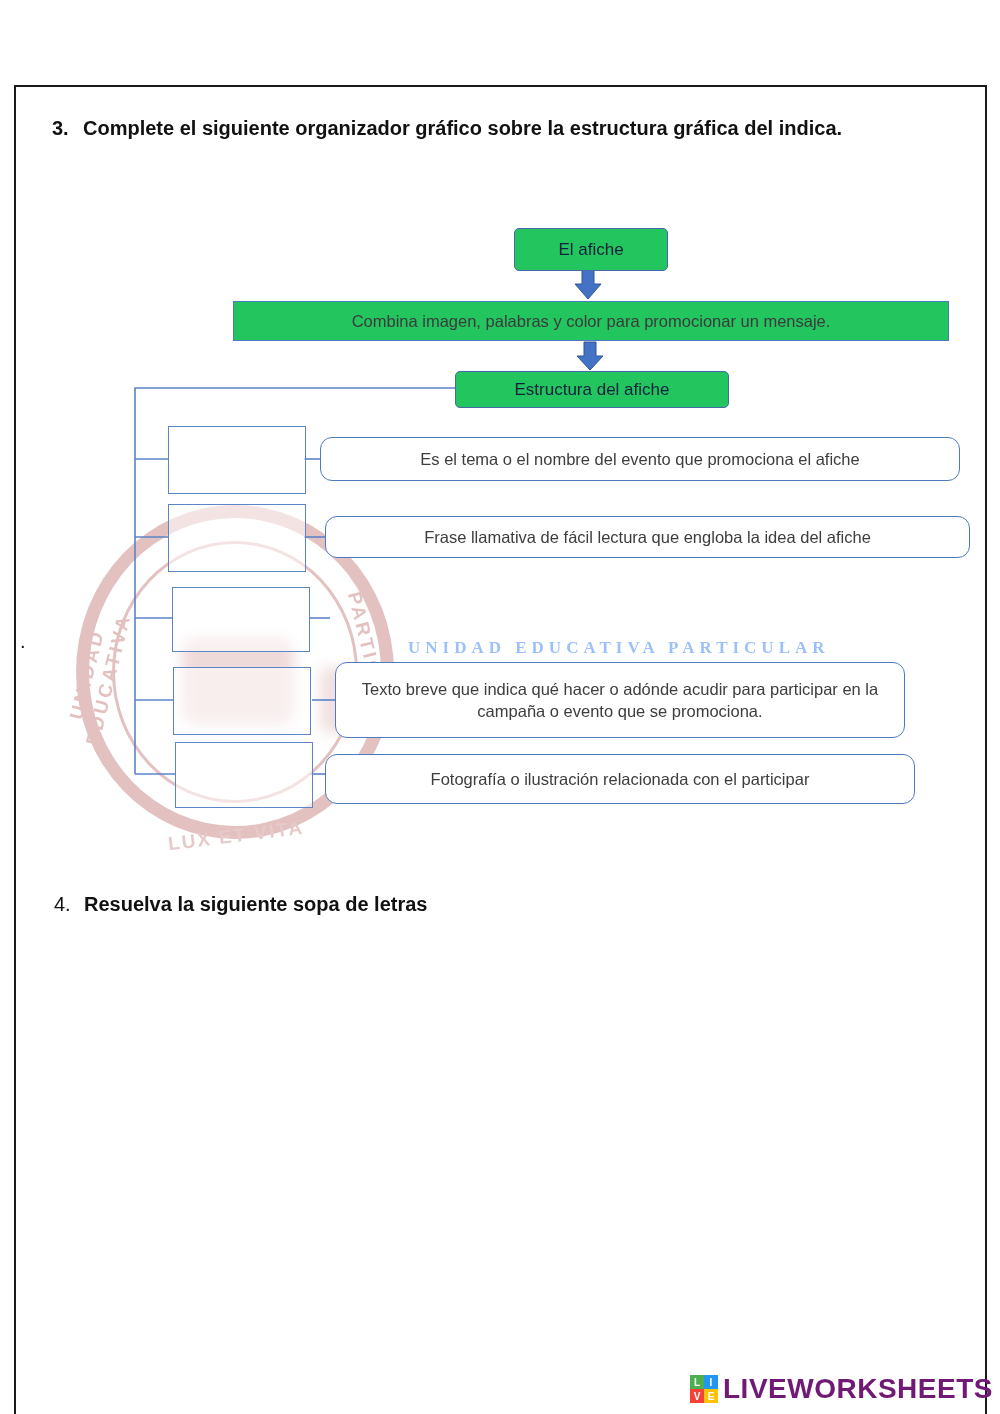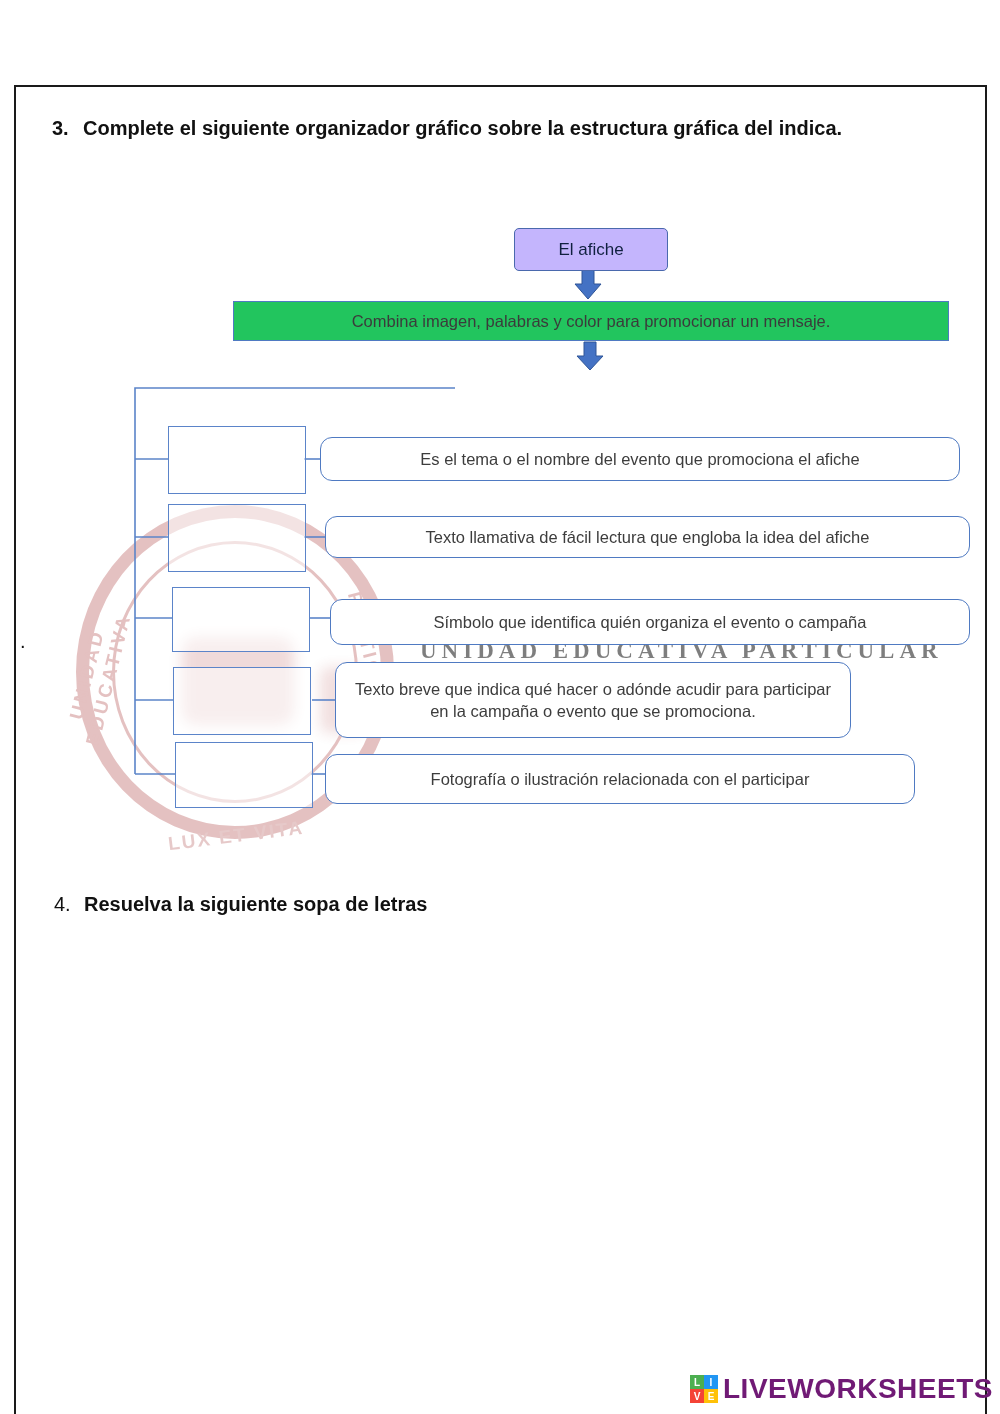--- a/index.html
+++ b/index.html
@@ -36,31 +36,30 @@
   .arc-right { position: absolute; left: 196px; top: 150px; width: 200px; text-align: center;
                transform: rotate(76deg); color: #a83434; font-weight: bold; font-size: 19px; letter-spacing: 3px; }
   .blob1 { position: absolute; left: 106px; top: 132px; width: 112px; height: 88px; background: #a83434;
            border-radius: 14px; filter: blur(7px); opacity: .6; }
   .blob2 { position: absolute; left: 244px; top: 162px; width: 44px; height: 66px; background: #a83434;
            border-radius: 8px; filter: blur(7px); opacity: .5; }
   .motto { position: absolute; left: 70px; bottom: -8px; width: 180px; text-align: center;
            transform: rotate(-7deg); color: #b05050; font-weight: bold; font-size: 19px; letter-spacing: 2px; }
   .band {
     position: absolute; left: 408px; top: 638px; width: 540px;
-    font-family: "Liberation Serif", serif; font-weight: bold; font-size: 23px;
-    letter-spacing: 5px; color: #000000; opacity: .5; pointer-events: none;
+    font-family: "Liberation Serif", serif; font-weight: bold; font-size: 17px;
+    letter-spacing: 5px; color: #3b82f6; opacity: .5; pointer-events: none;
     white-space: nowrap;
-    margin-left: 12px;
   }
 
   
   .connectors { position: absolute; left: 0; top: 0; pointer-events: none; }
 
   .node {
-    position: absolute; background: #c4b5fd; border: 1px solid #4a69ad; border-radius: 5px;
+    position: absolute; background: #22c55e; border: 1px solid #4a69ad; border-radius: 5px;
     display: flex; align-items: center; justify-content: center;
     font-size: 17px; color: #10203f;
   }
   .node-root { left: 514px; top: 228px; width: 152px; height: 41px; }
   .node-structure { left: 455px; top: 371px; width: 272px; height: 35px; }
 
   .def-box {
     position: absolute; left: 233px; top: 301px; width: 714px; height: 38px;
     background: #22c55e; border: 1.5px solid #4f7ac2;
     display: flex; align-items: center; justify-content: center;
@@ -79,21 +78,21 @@
   .blank5 { left: 175px; top: 742px; height: 64px; }
 
   .desc {
     position: absolute; background: #fff; border: 1.5px solid #4f7ac2; border-radius: 12px;
     display: flex; align-items: center; justify-content: center; text-align: center;
     font-size: 16.5px; color: #3d3d3d; padding: 4px 8px; box-sizing: border-box; line-height: 1.35;
   }
   .desc1 { left: 320px; top: 437px; width: 640px; height: 44px; }
   .desc2 { left: 325px; top: 516px; width: 645px; height: 42px; }
   .desc3 { left: 330px; top: 599px; width: 640px; height: 46px; }
-  .desc4 { left: 335px; top: 662px; width: 516px; height: 76px; }
+  .desc4 { left: 335px; top: 662px; width: 570px; height: 76px; }
   .desc5 { left: 325px; top: 754px; width: 590px; height: 50px; }
 
   
   .brand { position: absolute; left: 690px; top: 1373px; display: flex; align-items: center; gap: 5px; }
   .brand-icon { width: 28px; height: 28px; display: grid; grid-template-columns: 14px 14px; grid-template-rows: 14px 14px; }
   .brand-icon span { font-size: 10px; font-weight: bold; color: #fff; display: flex; align-items: center; justify-content: center; }
   .sq-l { background: #4CAF50; } .sq-i { background: #2196F3; }
   .sq-v { background: #F44336; } .sq-e { background: #FFC107; }
   .brand-text { font-size: 28px; font-weight: bold; color: #701a75; letter-spacing: .5px; }
 </style>
@@ -133,30 +132,30 @@
     <path d="M304,537 L325,537" stroke="#5b84c9" stroke-width="1.6"></path>
     <path d="M309,618 L330,618" stroke="#5b84c9" stroke-width="1.6"></path>
     <path d="M312,700 L335,700" stroke="#5b84c9" stroke-width="1.6"></path>
     <path d="M311,774 L325,774" stroke="#5b84c9" stroke-width="1.6"></path>
     <polygon points="582,270 594,270 594,284 601,284 588,299 575,284 582,284" fill="#4472C4" stroke="#2F5597" stroke-width="1"></polygon>
     <polygon points="584,342 596,342 596,356 603,356 590,370 577,356 584,356" fill="#4472C4" stroke="#2F5597" stroke-width="1"></polygon>
   </svg>
 
   <div class="node node-root">El afiche</div>
   <div class="def-box">Combina imagen, palabras y color para promocionar un mensaje.</div>
+  <div class="node node-structure">Estructura del afiche</div>
 
   <div class="blank blank1"></div>
   <div class="blank blank2"></div>
   <div class="blank blank3"></div>
   <div class="blank blank4"></div>
   <div class="blank blank5"></div>
 
   <div class="desc desc1">Es el tema o el nombre del evento que promociona el afiche</div>
-  <div class="desc desc2">Texto llamativa de fácil lectura que engloba la idea del afiche</div>
-  <div class="desc desc3">Símbolo que identifica quién organiza el evento o campaña</div>
+  <div class="desc desc2">Frase llamativa de fácil lectura que engloba la idea del afiche</div>
   <div class="desc desc4">Texto breve que indica qué hacer o adónde acudir para participar en la campaña o evento que se promociona.</div>
   <div class="desc desc5">Fotografía o ilustración relacionada con el participar</div>
 
   <div class="q4">
     <span class="num">4.</span><span class="text">Resuelva la siguiente sopa de letras</span>
   </div>
 
   <div class="brand">
     <div class="brand-icon">
       <span class="sq-l">L</span>

